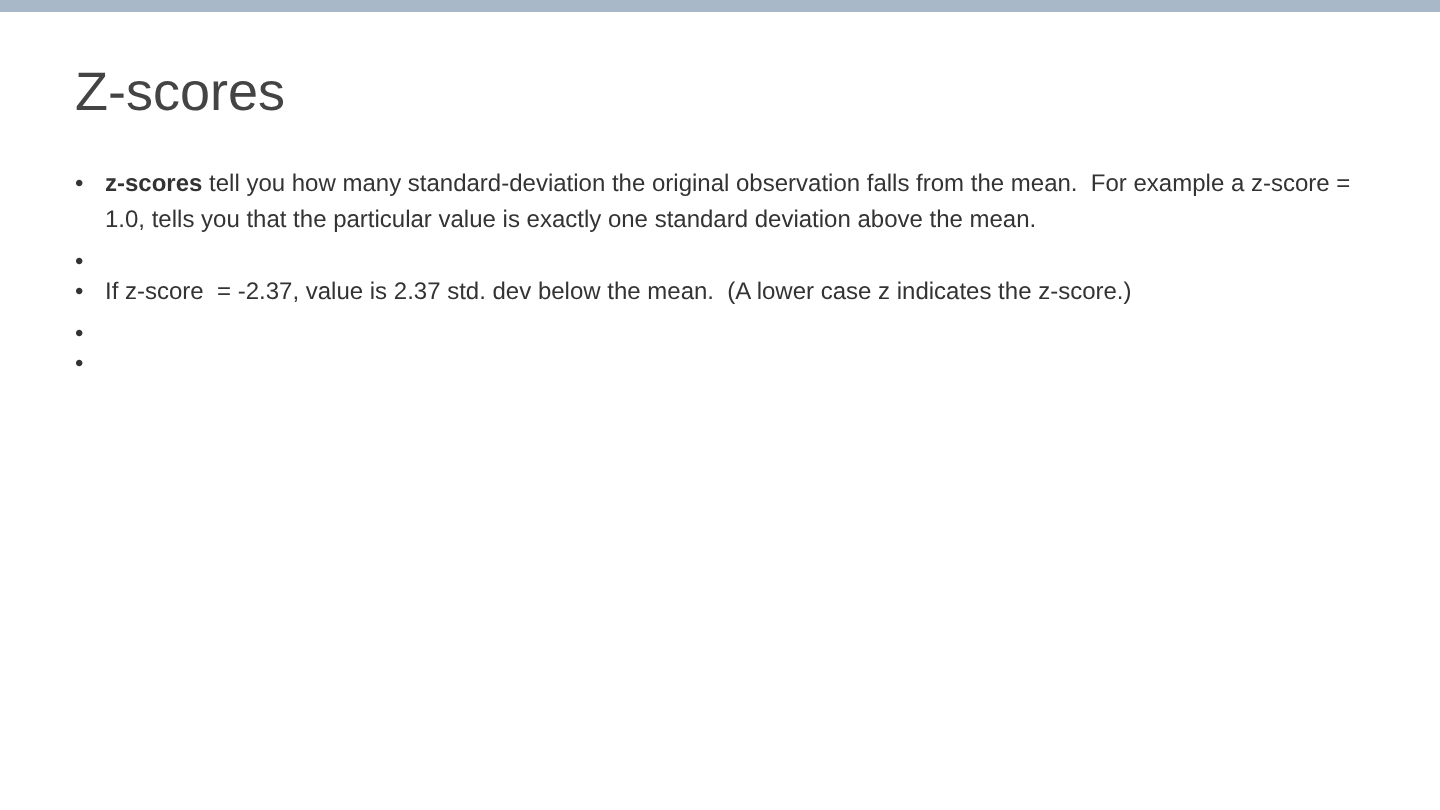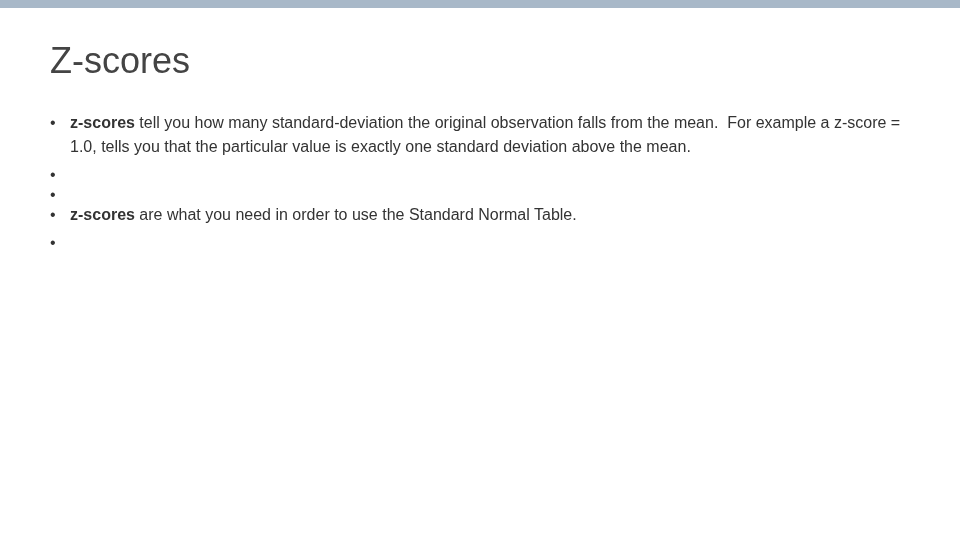--- a/index.html
+++ b/index.html
@@ -89,23 +89,23 @@
   <h1 class="title">Z-scores</h1>
 
   <ul class="bullet-list">
 
     <li class="has-bullet">
       <strong>z-scores</strong> tell you how many standard-deviation the original observation falls from the mean.&nbsp; For example a z-score = 1.0, tells you that the particular value is exactly one standard deviation above the mean.
     </li>
 
     <li class="empty-bullet"></li>
 
+    <li class="has-bullet">
+      If z-score &nbsp;= -2.37, value is 2.37 std. dev below the mean.&nbsp; (A lower case z indicates the z-score.)
+    </li>
 
     <li class="empty-bullet"></li>
 
-    <li class="has-bullet">
-      <strong>z-scores</strong> are what you need in order to use the Standard Normal Table.
-    </li>
 
     <li class="empty-bullet"></li>
 
   </ul>
 </div>
 
 </body></html>

